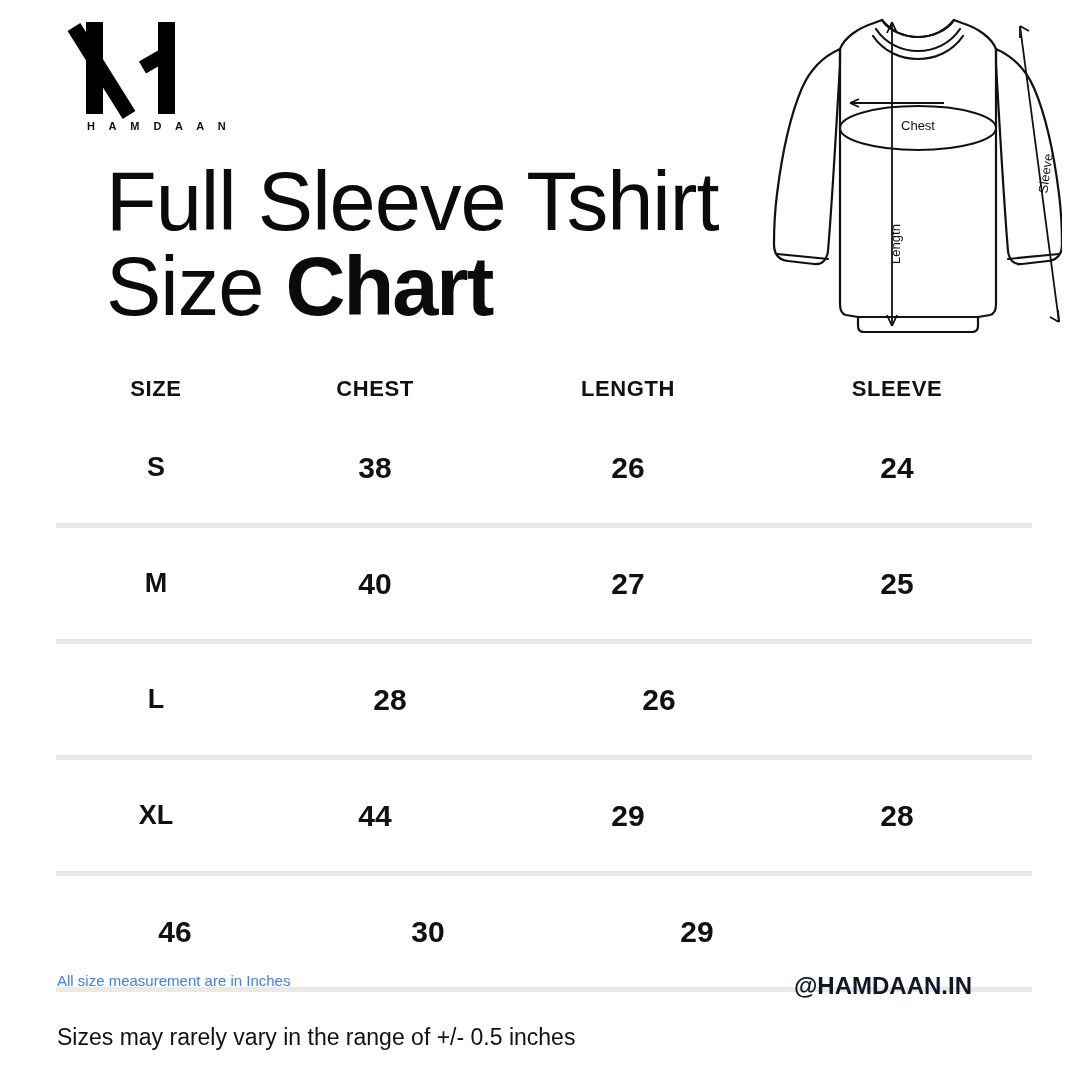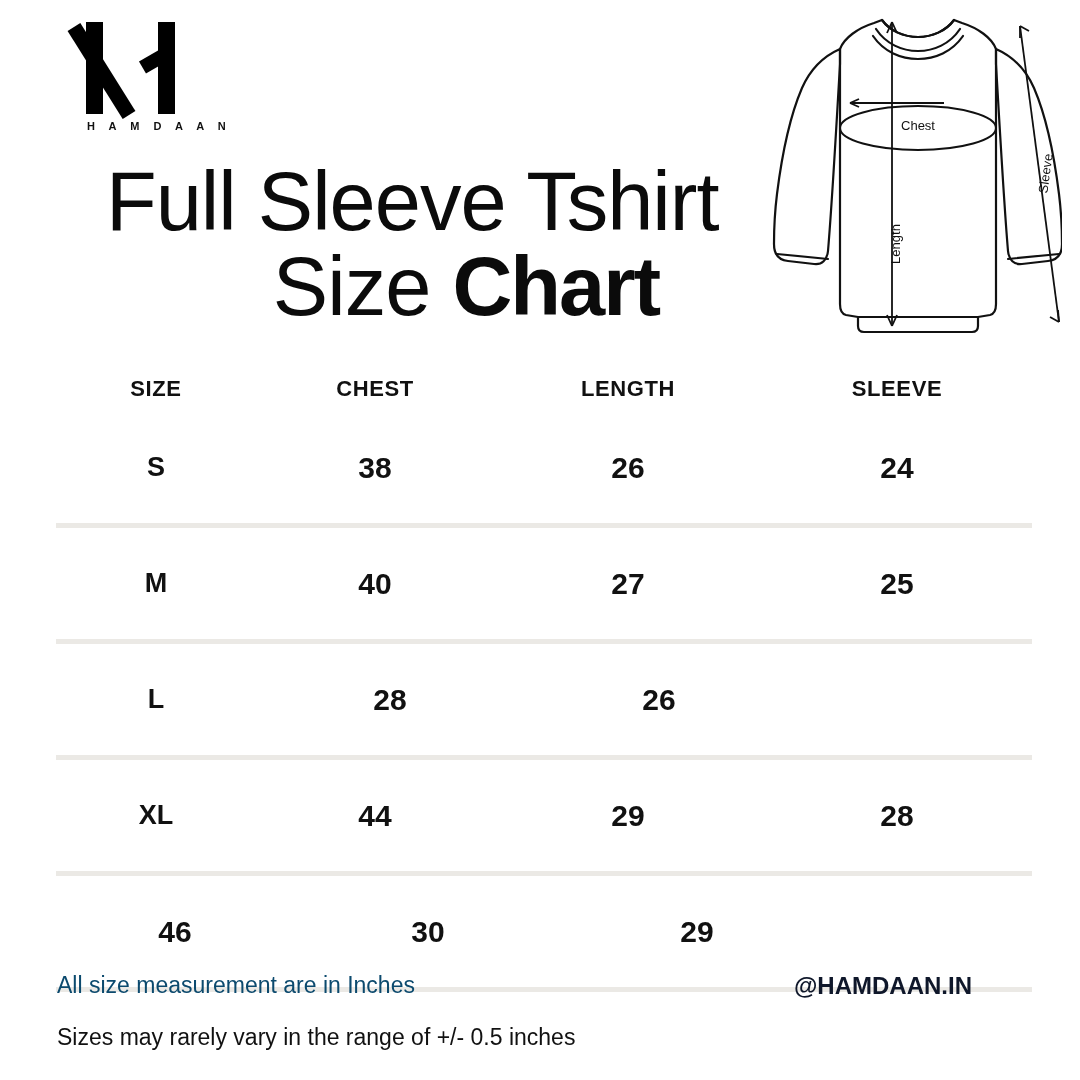--- a/index.html
+++ b/index.html
@@ -65,21 +65,21 @@
     position: absolute;
     left: 82px; top: 160px;
     width: 720px;
     font-size: 83px;
     line-height: 1.02;
     letter-spacing: -1px;
     font-weight: 300;
     color: #0b0b0b;
     margin-left: 24px;
   }
-  .title .line2 { display: block; text-align: center; }
+  .title .line2 { display: block; }
   .title b { font-weight: 800; letter-spacing: -2px; }
 
   
   .illus {
     position: absolute;
     right: 18px; top: 4px;
     width: 330px; height: 345px;
   }
 
   
@@ -118,22 +118,22 @@
   .divider {
     height: 5px;
     background: #ebe9e5;
     width: 976px;
   }
 
   
   .footer-note-1 {
     position: absolute;
     left: 57px; top: 972px;
-    font-size: 23px;
-    color: #0c4a6e;
+    font-size: 15px;
+    color: #3b82f6;
   }
   .footer-note-2 {
     position: absolute;
     left: 57px; top: 1024px;
     font-size: 23px;
     color: #111;
   }
   .handle {
     position: absolute;
     right: 108px; top: 972px;

